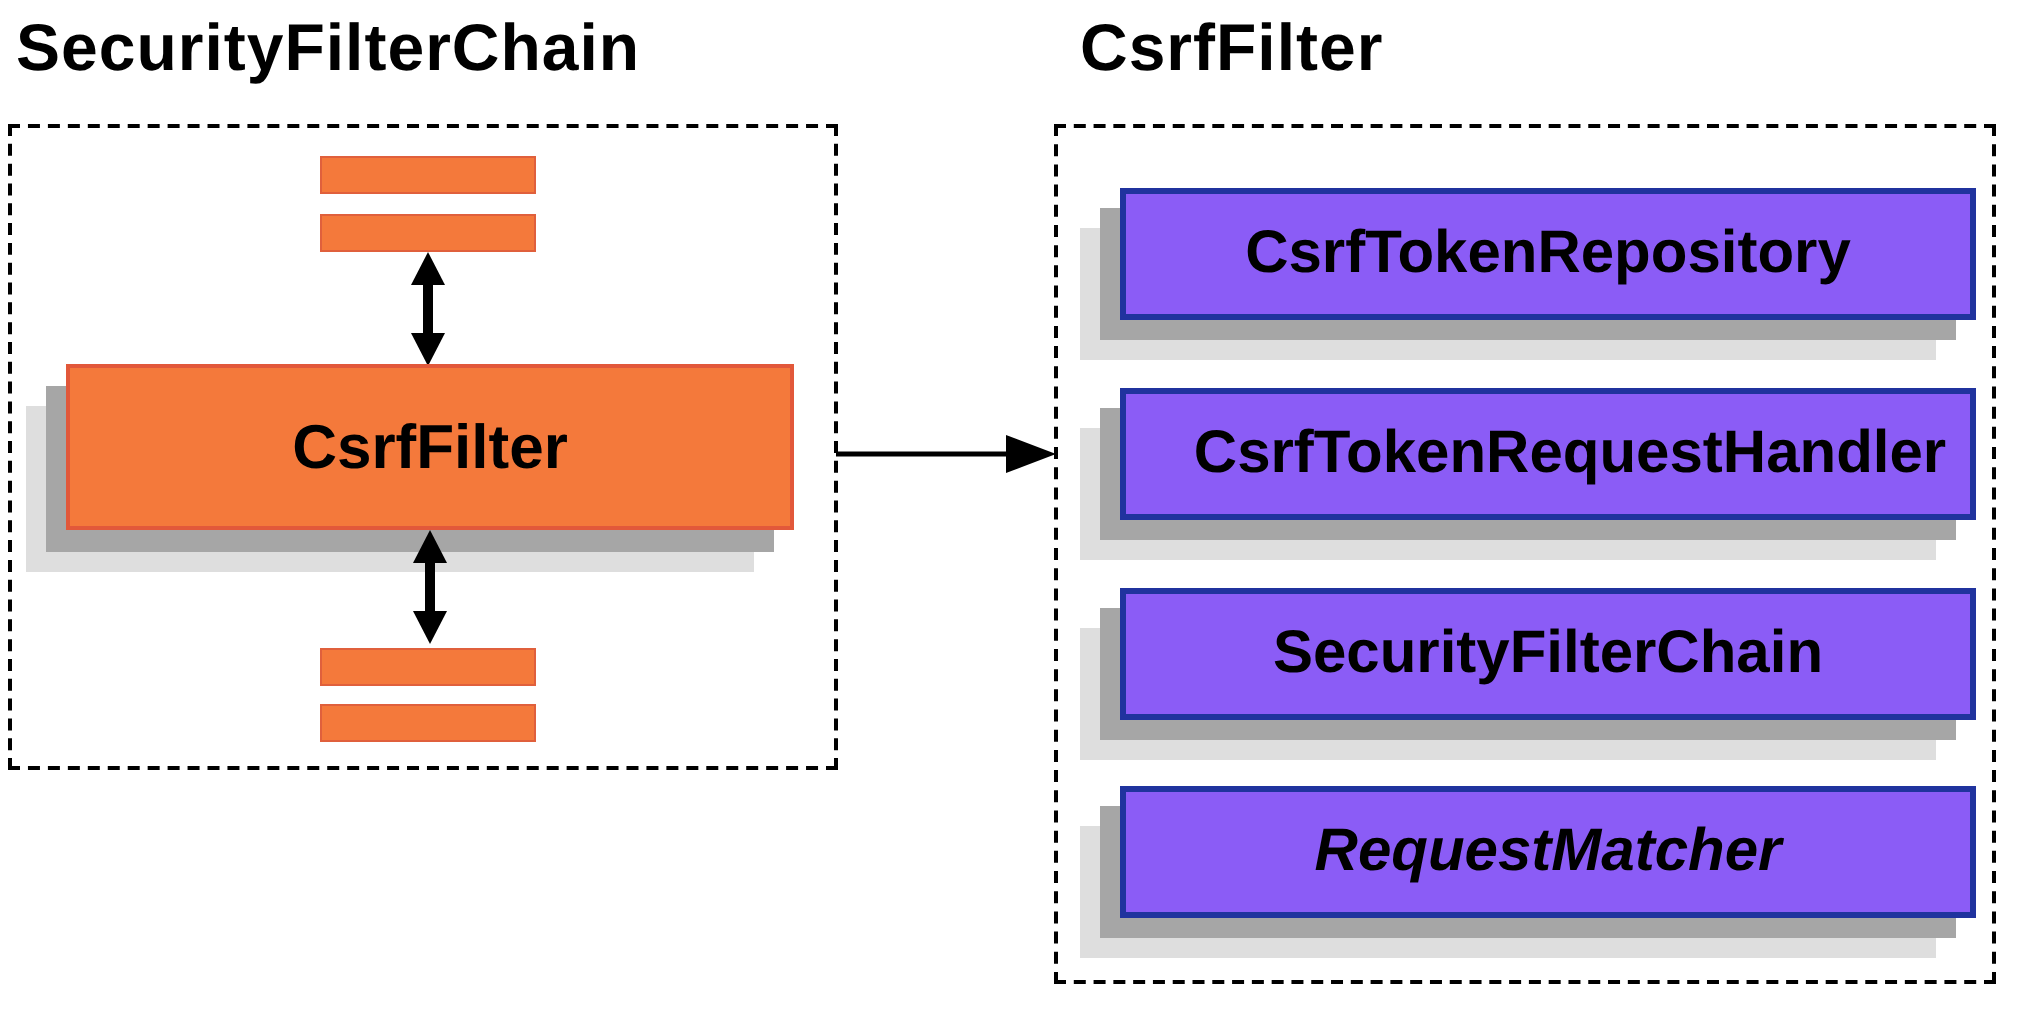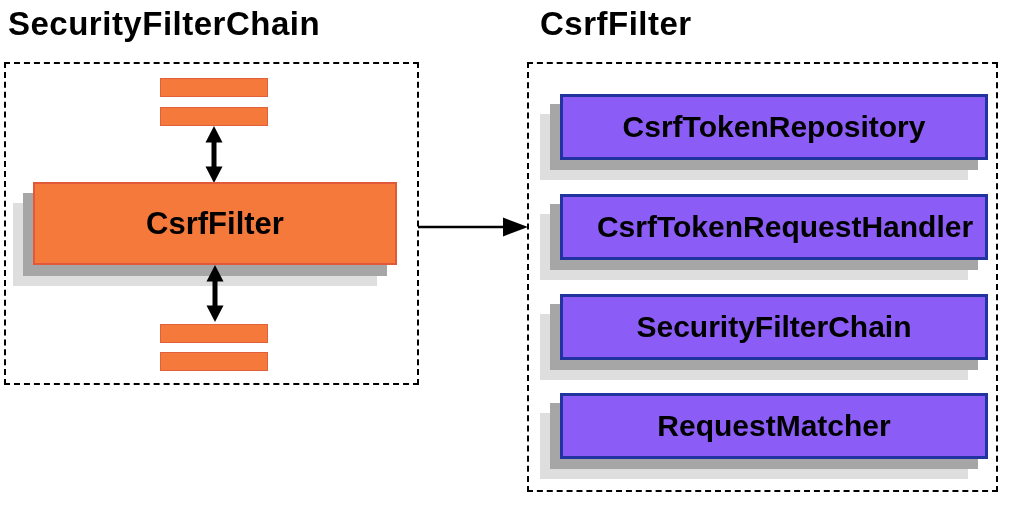--- a/index.html
+++ b/index.html
@@ -106,18 +106,18 @@
     </div>
 
     <div class="blue-box" style="top:194px;padding-left:22px;">
       <span>CsrfTokenRequestHandler</span>
     </div>
 
     <div class="blue-box" style="top:294px;">
       <span>SecurityFilterChain</span>
     </div>
 
-    <div class="blue-box" style="top:393px;">
+    <div class="blue-box" style="top:393px;font-style:italic;">
       <span>RequestMatcher</span>
     </div>
   </section>
 
 </div>
 
 </body></html>

